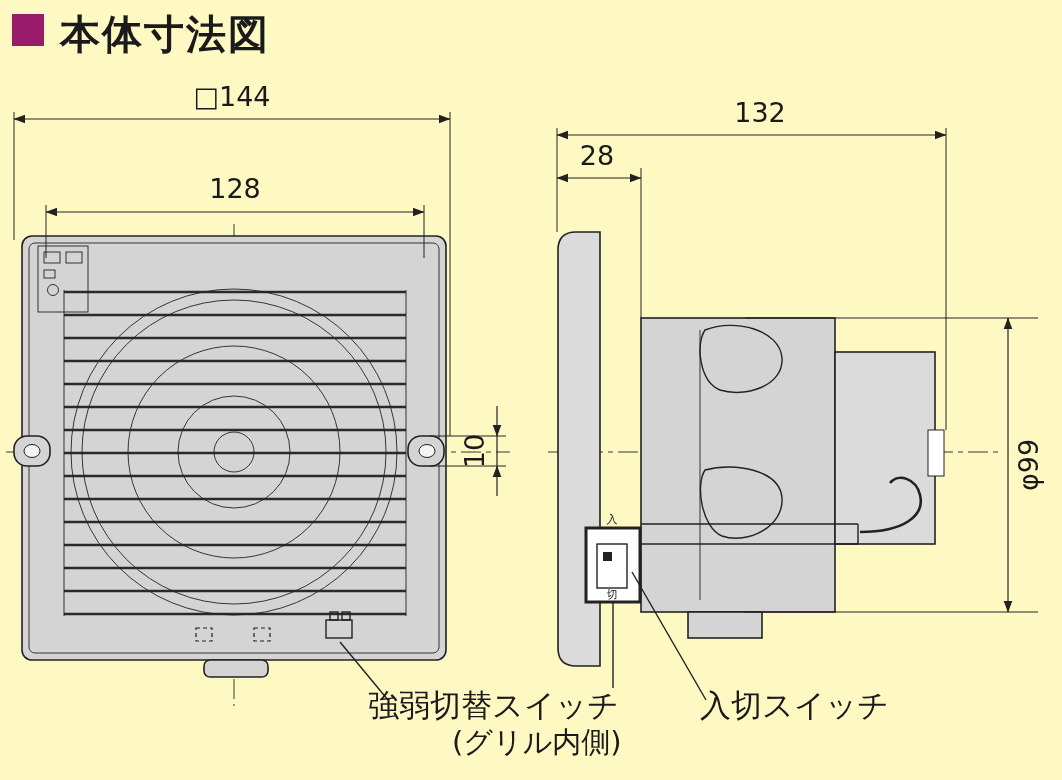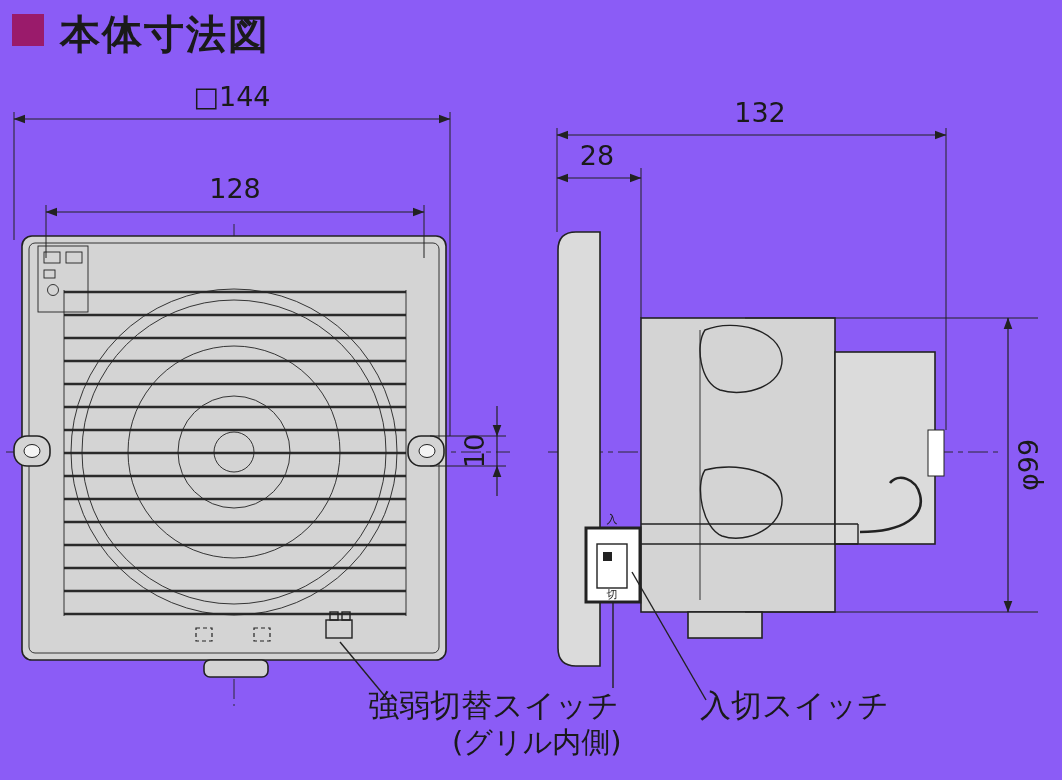--- a/index.html
+++ b/index.html
@@ -1,16 +1,16 @@
 <!DOCTYPE html>
 <html><head>
 <meta charset="utf-8">
 <style>
   html,body{margin:0;padding:0;background:#ffffff;}
-  .page{position:relative;width:1062px;height:780px;background:#8b5cf6;overflow:hidden;}
+  .page{position:relative;width:1062px;height:780px;background:#fef9c3;overflow:hidden;}
   svg{display:block;}
   svg text{font-family:"DejaVu Sans","Liberation Sans",sans-serif;fill:#1a1a1a;}
   .title-text{font-size:40px;font-weight:bold;letter-spacing:2px;}
   .dim-text{font-size:27px;}
   .label-text{font-size:31px;}
   .note-text{font-size:29px;}
   .tiny-text{font-size:11px;}
   .ln{stroke:#222;stroke-width:1.4;fill:none;}
   .thin{stroke:#222;stroke-width:0.9;fill:none;}
   .thick{stroke:#222;stroke-width:2.6;fill:none;}

